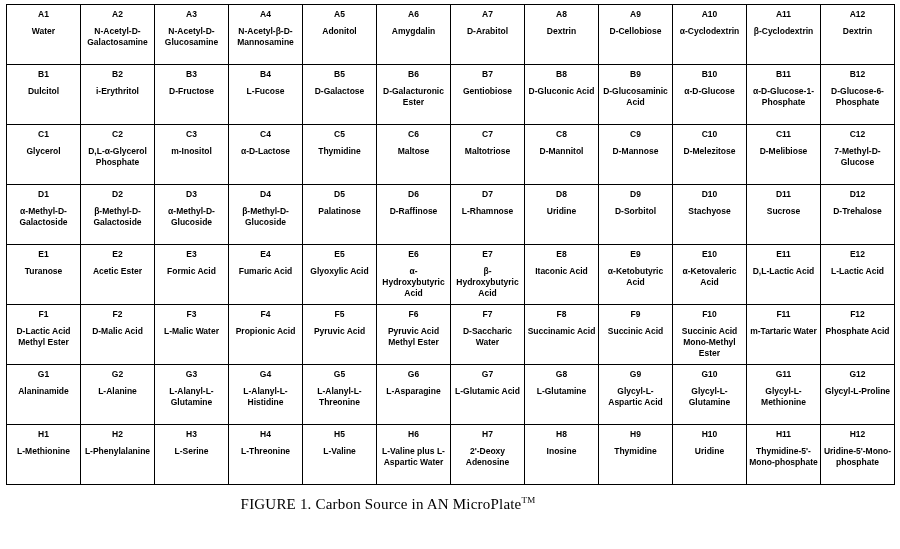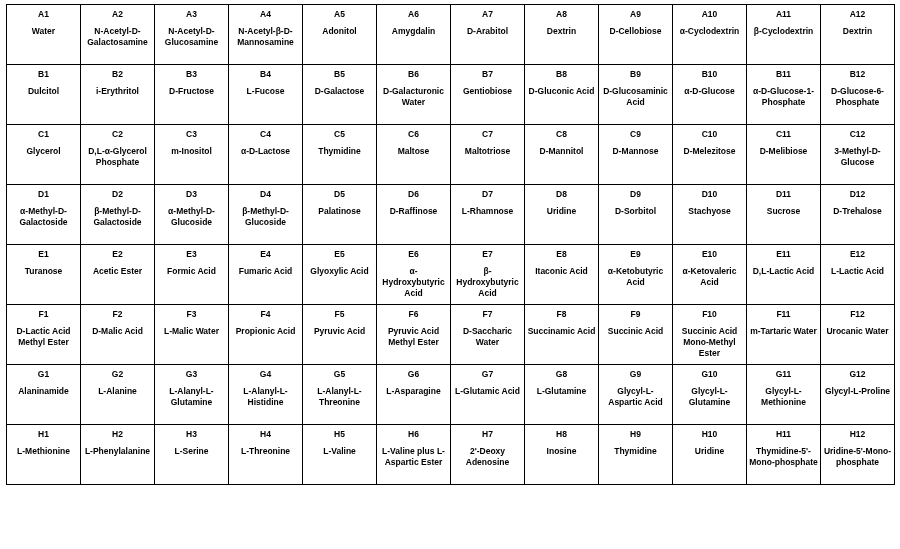--- a/index.html
+++ b/index.html
@@ -135,21 +135,21 @@
           <td>
             <div class="well-id">B4</div>
             <div class="well-name">L-Fucose</div>
           </td>
           <td>
             <div class="well-id">B5</div>
             <div class="well-name">D-Galactose</div>
           </td>
           <td>
             <div class="well-id">B6</div>
-            <div class="well-name">D-Galacturonic Water</div>
+            <div class="well-name">D-Galacturonic Ester</div>
           </td>
           <td>
             <div class="well-id">B7</div>
             <div class="well-name">Gentiobiose</div>
           </td>
           <td>
             <div class="well-id">B8</div>
             <div class="well-name">D-Gluconic Acid</div>
           </td>
           <td>
@@ -209,21 +209,21 @@
           <td>
             <div class="well-id">C10</div>
             <div class="well-name">D-Melezitose</div>
           </td>
           <td>
             <div class="well-id">C11</div>
             <div class="well-name">D-Melibiose</div>
           </td>
           <td>
             <div class="well-id">C12</div>
-            <div class="well-name">3-Methyl-D-Glucose</div>
+            <div class="well-name">7-Methyl-D-Glucose</div>
           </td>
         </tr>
         <tr>
           <td>
             <div class="well-id">D1</div>
             <div class="well-name">α-Methyl-D-Galactoside</div>
           </td>
           <td>
             <div class="well-id">D2</div>
             <div class="well-name">β-Methyl-D-Galactoside</div>
@@ -359,21 +359,21 @@
           <td>
             <div class="well-id">F10</div>
             <div class="well-name">Succinic Acid Mono-Methyl Ester</div>
           </td>
           <td>
             <div class="well-id">F11</div>
             <div class="well-name">m-Tartaric Water</div>
           </td>
           <td>
             <div class="well-id">F12</div>
-            <div class="well-name">Urocanic Water</div>
+            <div class="well-name">Phosphate Acid</div>
           </td>
         </tr>
         <tr>
           <td>
             <div class="well-id">G1</div>
             <div class="well-name">Alaninamide</div>
           </td>
           <td>
             <div class="well-id">G2</div>
             <div class="well-name">L-Alanine</div>
@@ -435,21 +435,21 @@
           <td>
             <div class="well-id">H4</div>
             <div class="well-name">L-Threonine</div>
           </td>
           <td>
             <div class="well-id">H5</div>
             <div class="well-name">L-Valine</div>
           </td>
           <td>
             <div class="well-id">H6</div>
-            <div class="well-name">L-Valine plus L-Aspartic Ester</div>
+            <div class="well-name">L-Valine plus L-Aspartic Water</div>
           </td>
           <td>
             <div class="well-id">H7</div>
             <div class="well-name">2'-Deoxy Adenosine</div>
           </td>
           <td>
             <div class="well-id">H8</div>
             <div class="well-name">Inosine</div>
           </td>
           <td>
@@ -464,13 +464,16 @@
             <div class="well-id">H11</div>
             <div class="well-name">Thymidine-5'-Mono-phosphate</div>
           </td>
           <td>
             <div class="well-id">H12</div>
             <div class="well-name">Uridine-5'-Mono-phosphate</div>
           </td>
         </tr>
       </tbody>
   </table>
+  <div class="caption">
+    <span>FIGURE 1. Carbon Source in AN MicroPlate</span><sup>TM</sup>
+  </div>
 </div>
 
 </body></html>

